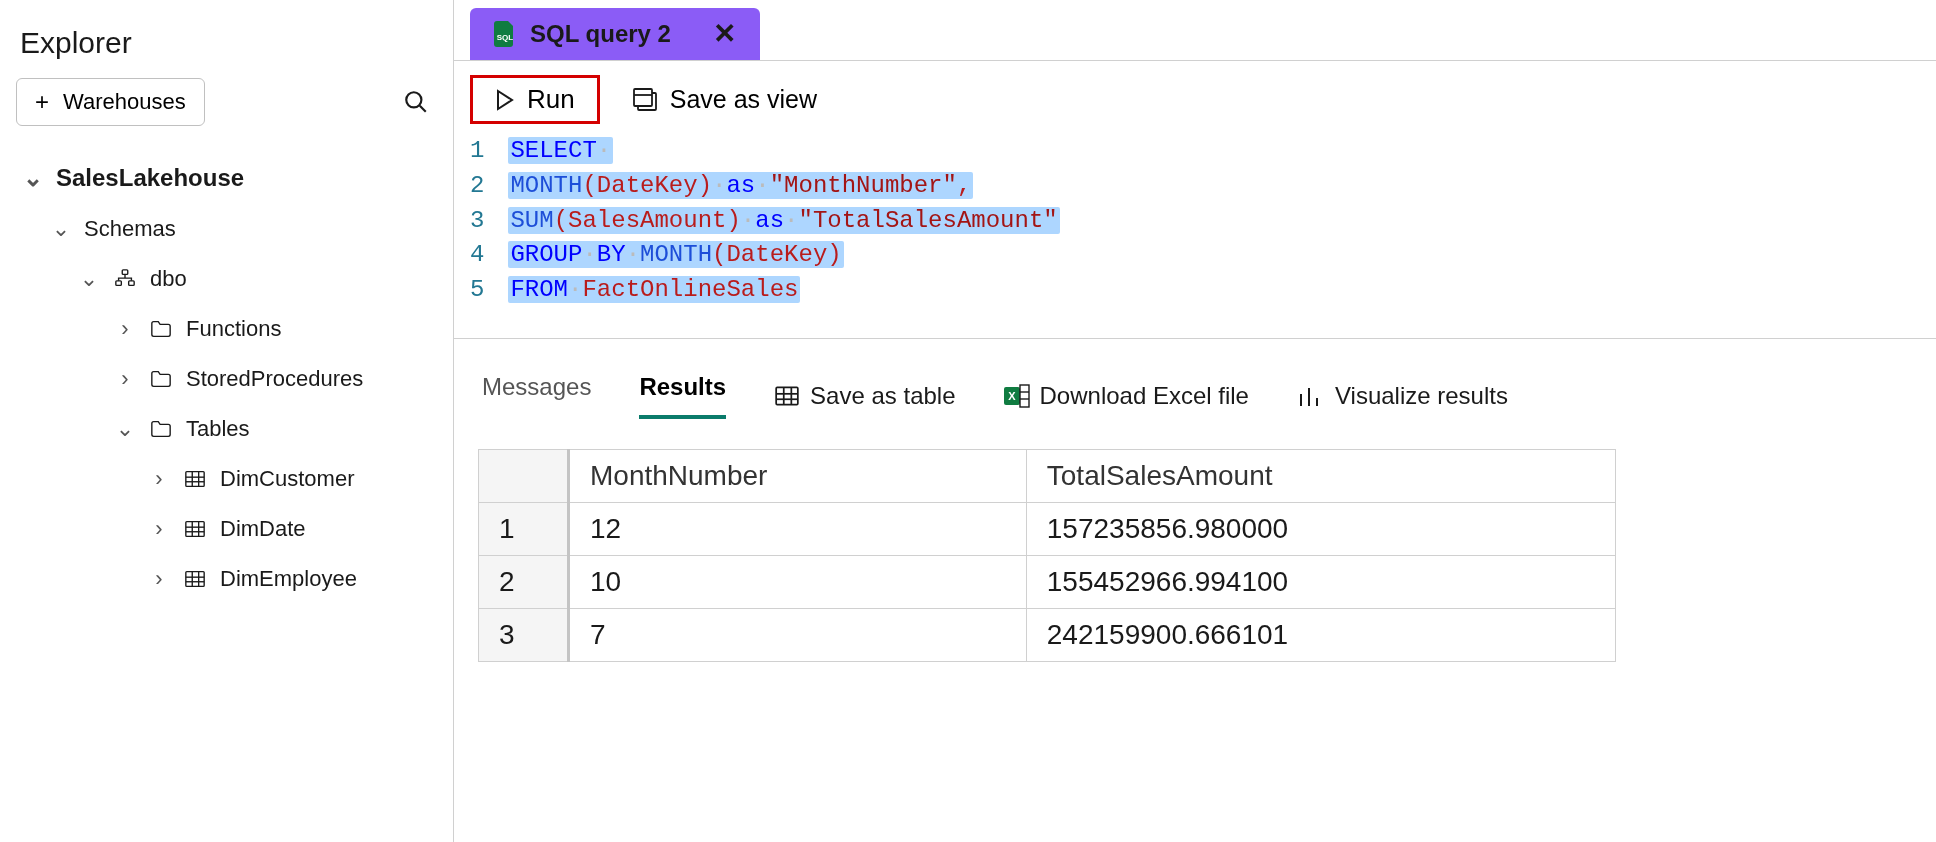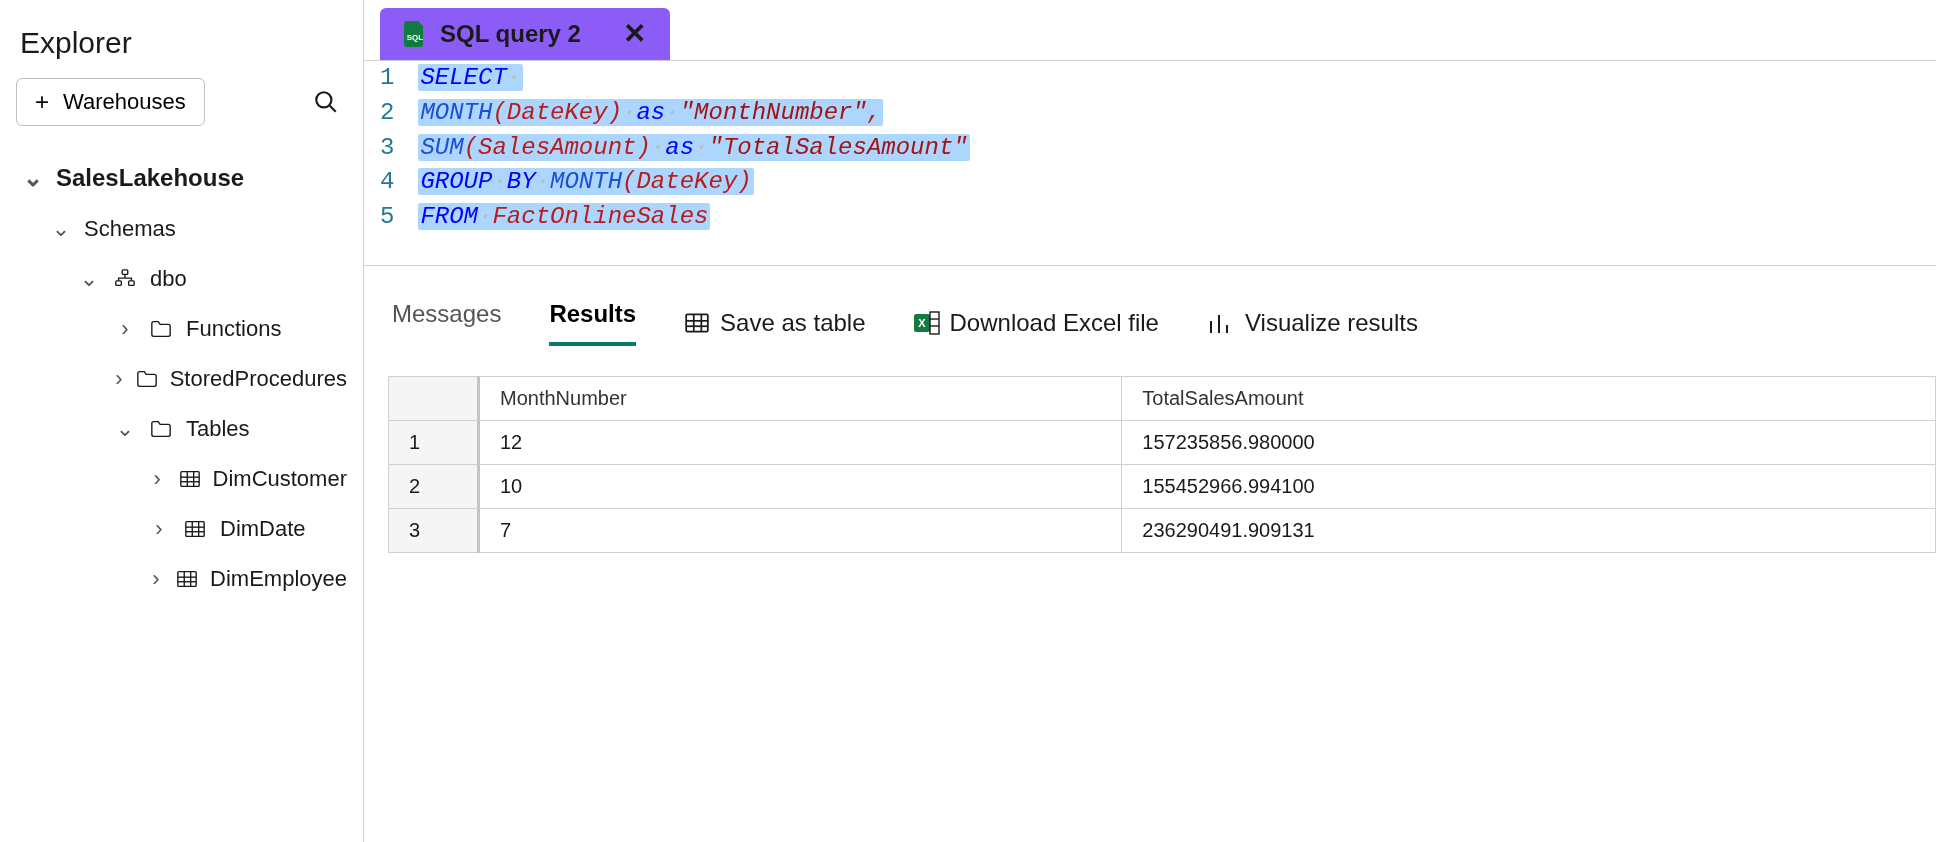--- a/index.html
+++ b/index.html
@@ -110,21 +110,20 @@
     line-height: 1.45;
   }
   .gutter {
     text-align:right; color:#237893; padding-right: 24px;
   }
   .code-col { position:relative; }
   .sel {
     background:#add6ff;
     border-radius: 2px;
     padding: 0 2px;
-    font-style: italic;
   }
   .kw { color:#0000ff; }
   .fn { color:#1d4ed8; }
   .id { color:#b91c1c; }
   .str { color:#a31515; }
   .gray-dot { color:#bbb; }
 
   
   .results-bar {
     display:flex; gap: 48px;
@@ -135,22 +134,22 @@
   .results-tab { color:#555; cursor:pointer; padding-bottom: 14px; }
   .results-tab.active {
     color:#000; font-weight:700;
     border-bottom: 4px solid #0a7b6b;
   }
   .results-action { display:flex; align-items:center; gap:10px; cursor:pointer; }
 
   table.results {
     margin: 30px 0 0 24px;
     border-collapse: collapse;
-    font-size: 20px;
-    width: 1548px;
+    font-size: 28px;
+    width: 1138px;
   }
   table.results th, table.results td {
     border: 1px solid #d0d0d0;
     padding: 10px 20px;
     text-align:left;
     background:#fff;
   }
   table.results th { font-weight:400; color:#333; }
   table.results td.rownum {
     background:#f5f5f5; width:90px;
@@ -285,20 +284,36 @@
         <svg width="22" height="26" viewBox="0 0 22 26">
             <path fill="#107c41" d="M3 0h11l5 5v18a3 3 0 01-3 3H3a3 3 0 01-3-3V3a3 3 0 013-3z"></path>
             <text x="11" y="19" font-size="8" font-family="Arial" fill="#fff" text-anchor="middle" font-weight="bold">SQL</text>
           </svg>
       </span>
       <span>SQL query 2</span>
       <span class="close">✕</span>
     </div>
   </div>
 
+  <div class="toolbar">
+    <button class="run-btn">
+      <svg width="20" height="22" viewBox="0 0 20 22" fill="none" stroke="#1a1a1a" stroke-width="2">
+          <path d="M3 2l14 9-14 9V2z"></path>
+        </svg>
+      <span>Run</span>
+    </button>
+    <button class="save-view-btn">
+      <svg width="26" height="24" viewBox="0 0 26 24" fill="none" stroke="#1a1a1a" stroke-width="1.8">
+          <rect x="6" y="5" width="18" height="17" rx="1"></rect>
+          <rect x="2" y="1" width="18" height="17" rx="1" fill="#fff"></rect>
+          <line x1="2" y1="7" x2="20" y2="7"></line>
+        </svg>
+      <span>Save as view</span>
+    </button>
+  </div>
 
   <div class="editor">
     <div class="gutter">
       <div>1</div>
       <div>2</div>
       <div>3</div>
       <div>4</div>
       <div>5</div>
     </div>
     <div class="code-col">
@@ -358,18 +373,18 @@
         <td>157235856.980000</td>
       </tr>
       <tr>
         <td class="rownum">2</td>
         <td>10</td>
         <td>155452966.994100</td>
       </tr>
       <tr>
         <td class="rownum">3</td>
         <td>7</td>
-        <td>236290491.909131</td>
+        <td>242159900.666101</td>
       </tr>
     </tbody>
   </table>
 
 </div>
 
 </body></html>

